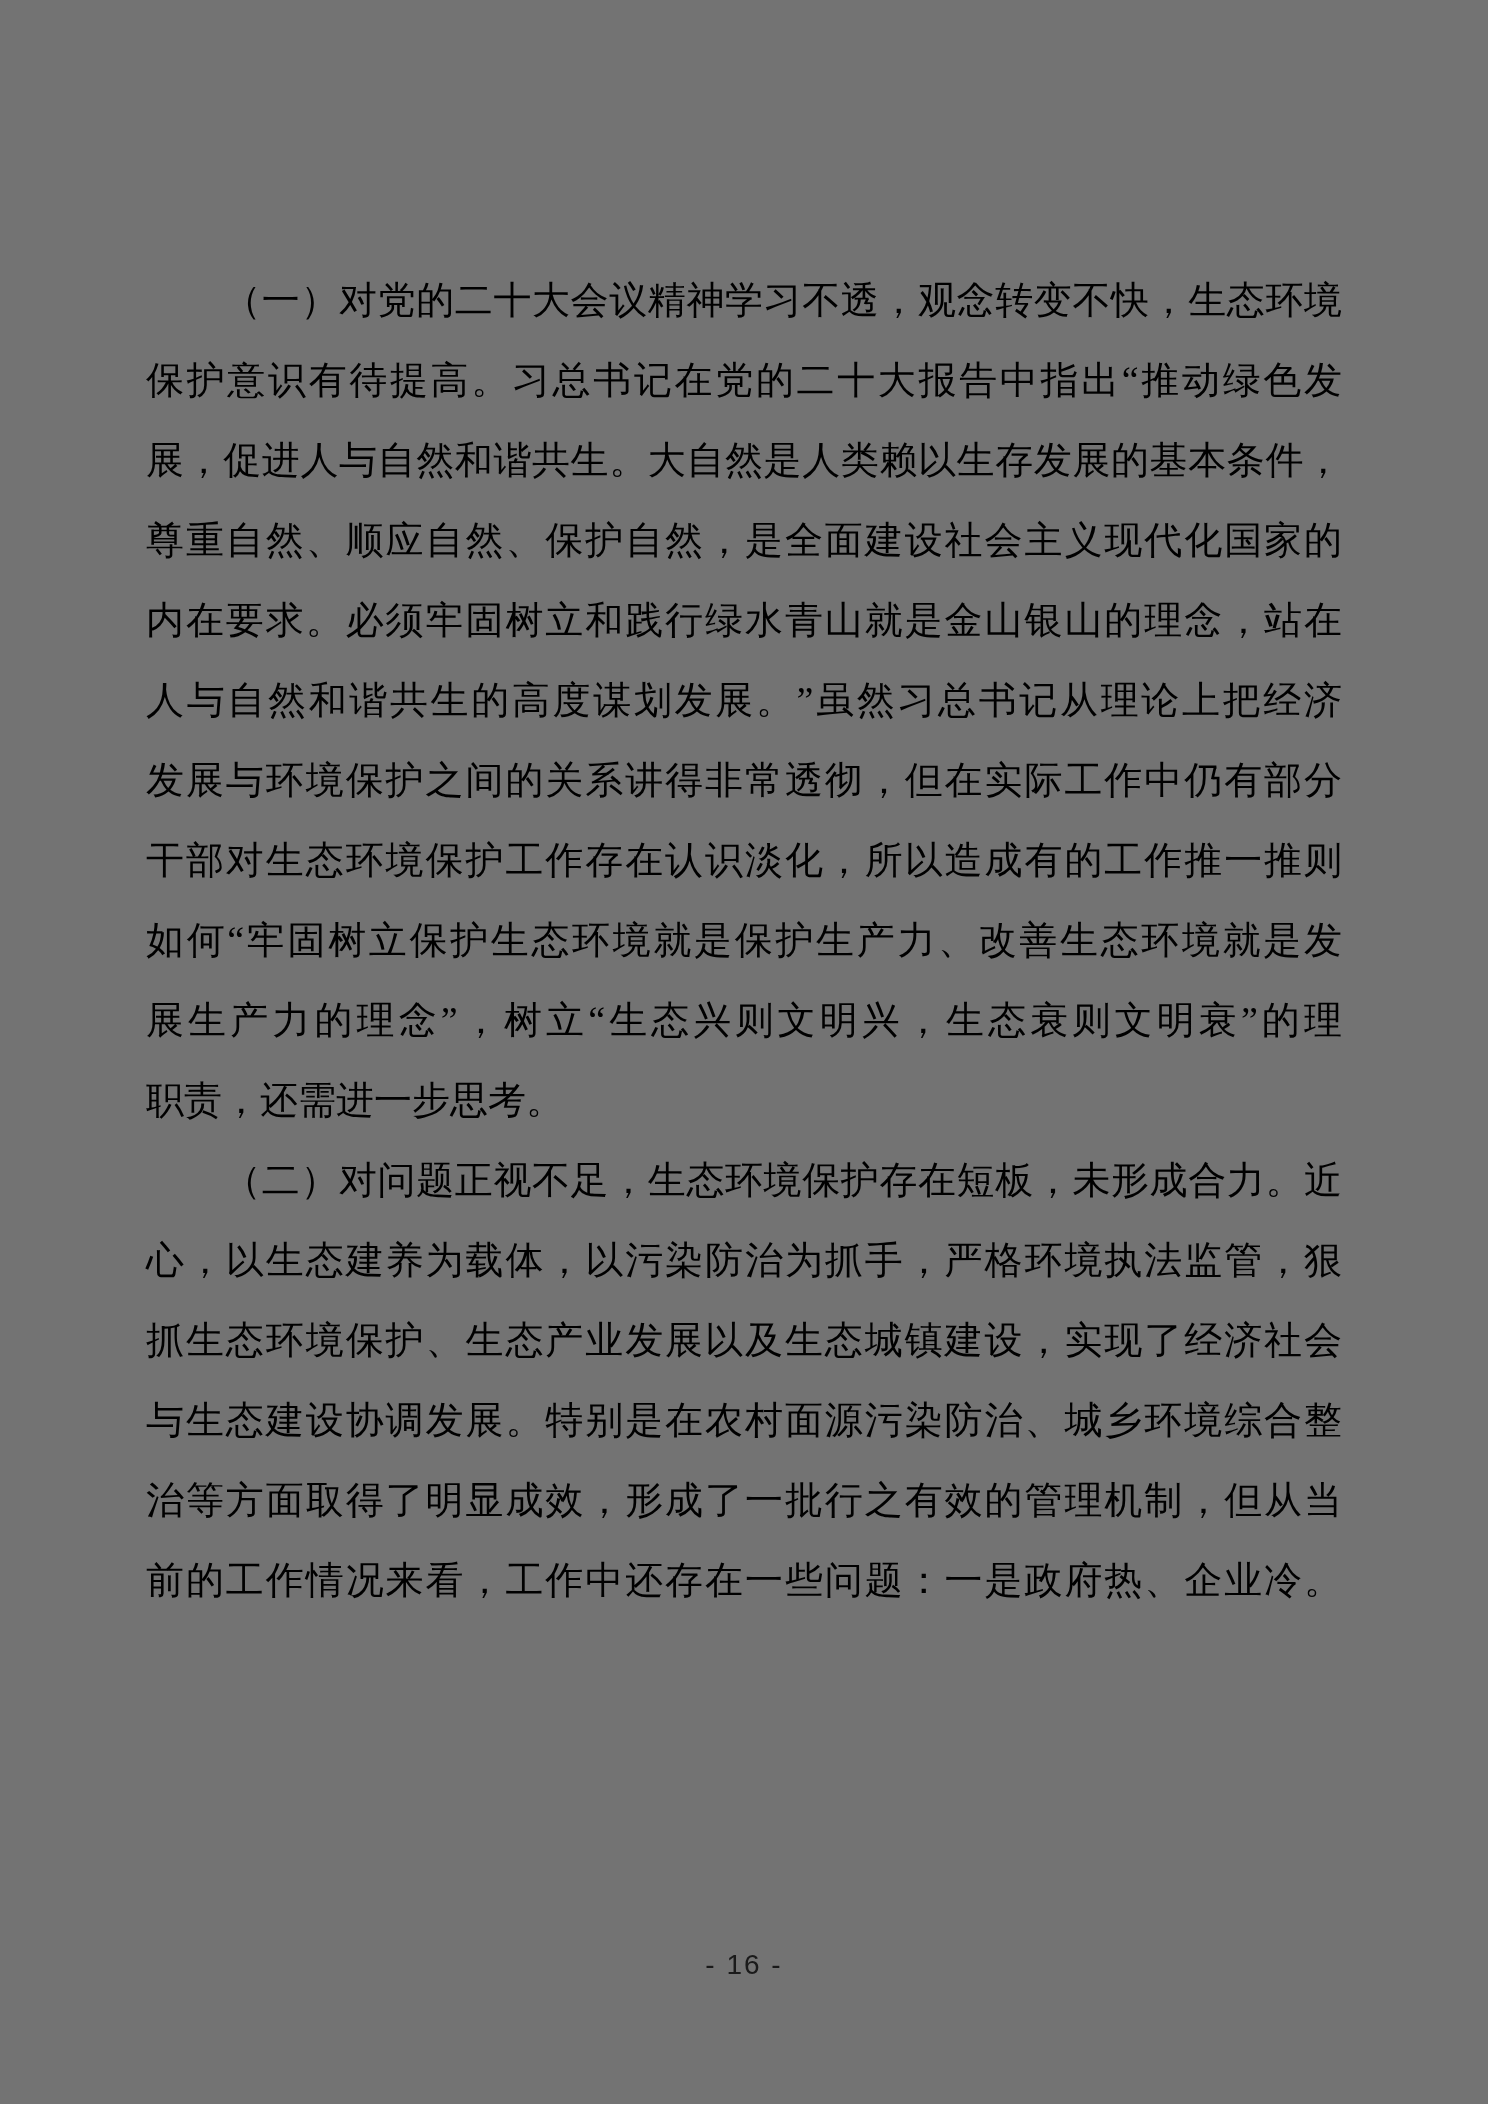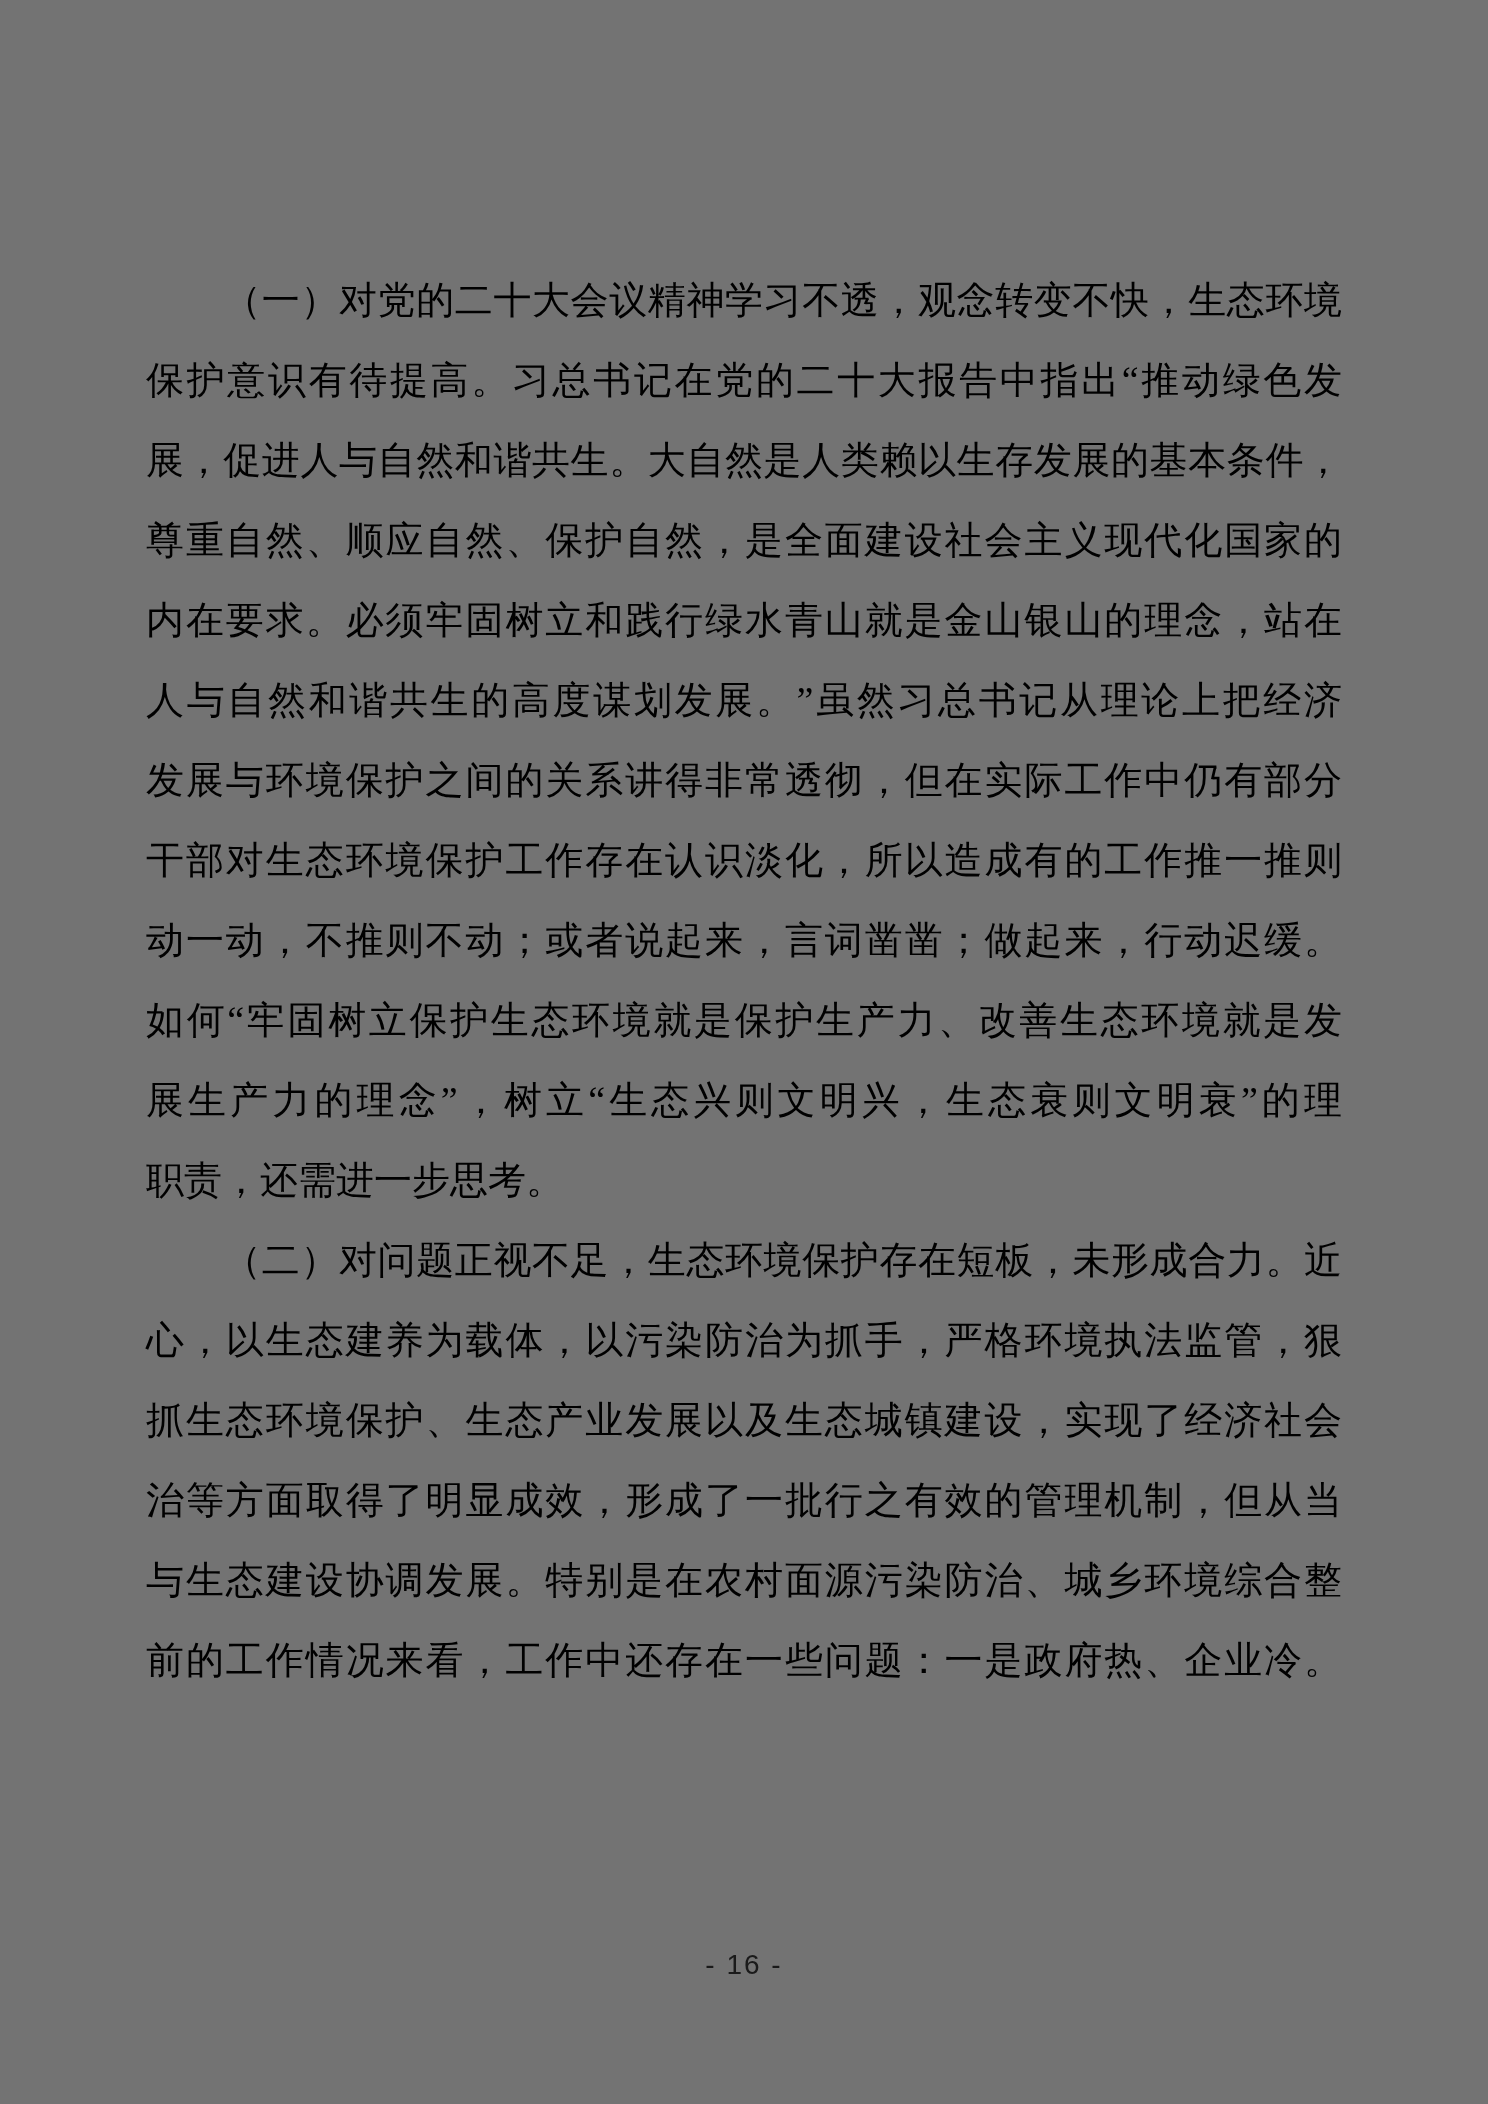--- a/index.html
+++ b/index.html
@@ -57,25 +57,24 @@
 <div class="page">
   <div class="body-text">
     <div class="line">　　（一）对党的二十大会议精神学习不透，观念转变不快，生态环境</div>
     <div class="line">保护意识有待提高。习总书记在党的二十大报告中指出“推动绿色发</div>
     <div class="line">展，促进人与自然和谐共生。大自然是人类赖以生存发展的基本条件，</div>
     <div class="line">尊重自然、顺应自然、保护自然，是全面建设社会主义现代化国家的</div>
     <div class="line">内在要求。必须牢固树立和践行绿水青山就是金山银山的理念，站在</div>
     <div class="line">人与自然和谐共生的高度谋划发展。”虽然习总书记从理论上把经济</div>
     <div class="line">发展与环境保护之间的关系讲得非常透彻，但在实际工作中仍有部分</div>
     <div class="line">干部对生态环境保护工作存在认识淡化，所以造成有的工作推一推则</div>
-    <div class="line">动一动，不推则不动；或者说起来，言词凿凿；做起来，行动迟缓。</div>
     <div class="line">如何“牢固树立保护生态环境就是保护生产力、改善生态环境就是发</div>
     <div class="line">展生产力的理念”，树立“生态兴则文明兴，生态衰则文明衰”的理</div>
     <div class="line para-end">职责，还需进一步思考。</div>
     <div class="line">　　（二）对问题正视不足，生态环境保护存在短板，未形成合力。近</div>
     <div class="line">心，以生态建养为载体，以污染防治为抓手，严格环境执法监管，狠</div>
     <div class="line">抓生态环境保护、生态产业发展以及生态城镇建设，实现了经济社会</div>
+    <div class="line">与生态建设协调发展。特别是在农村面源污染防治、城乡环境综合整</div>
     <div class="line">治等方面取得了明显成效，形成了一批行之有效的管理机制，但从当</div>
-    <div class="line">与生态建设协调发展。特别是在农村面源污染防治、城乡环境综合整</div>
     <div class="line">前的工作情况来看，工作中还存在一些问题：一是政府热、企业冷。</div>
   </div>
   <div class="footer">- 16 -</div>
 </div>
 
 </body></html>

